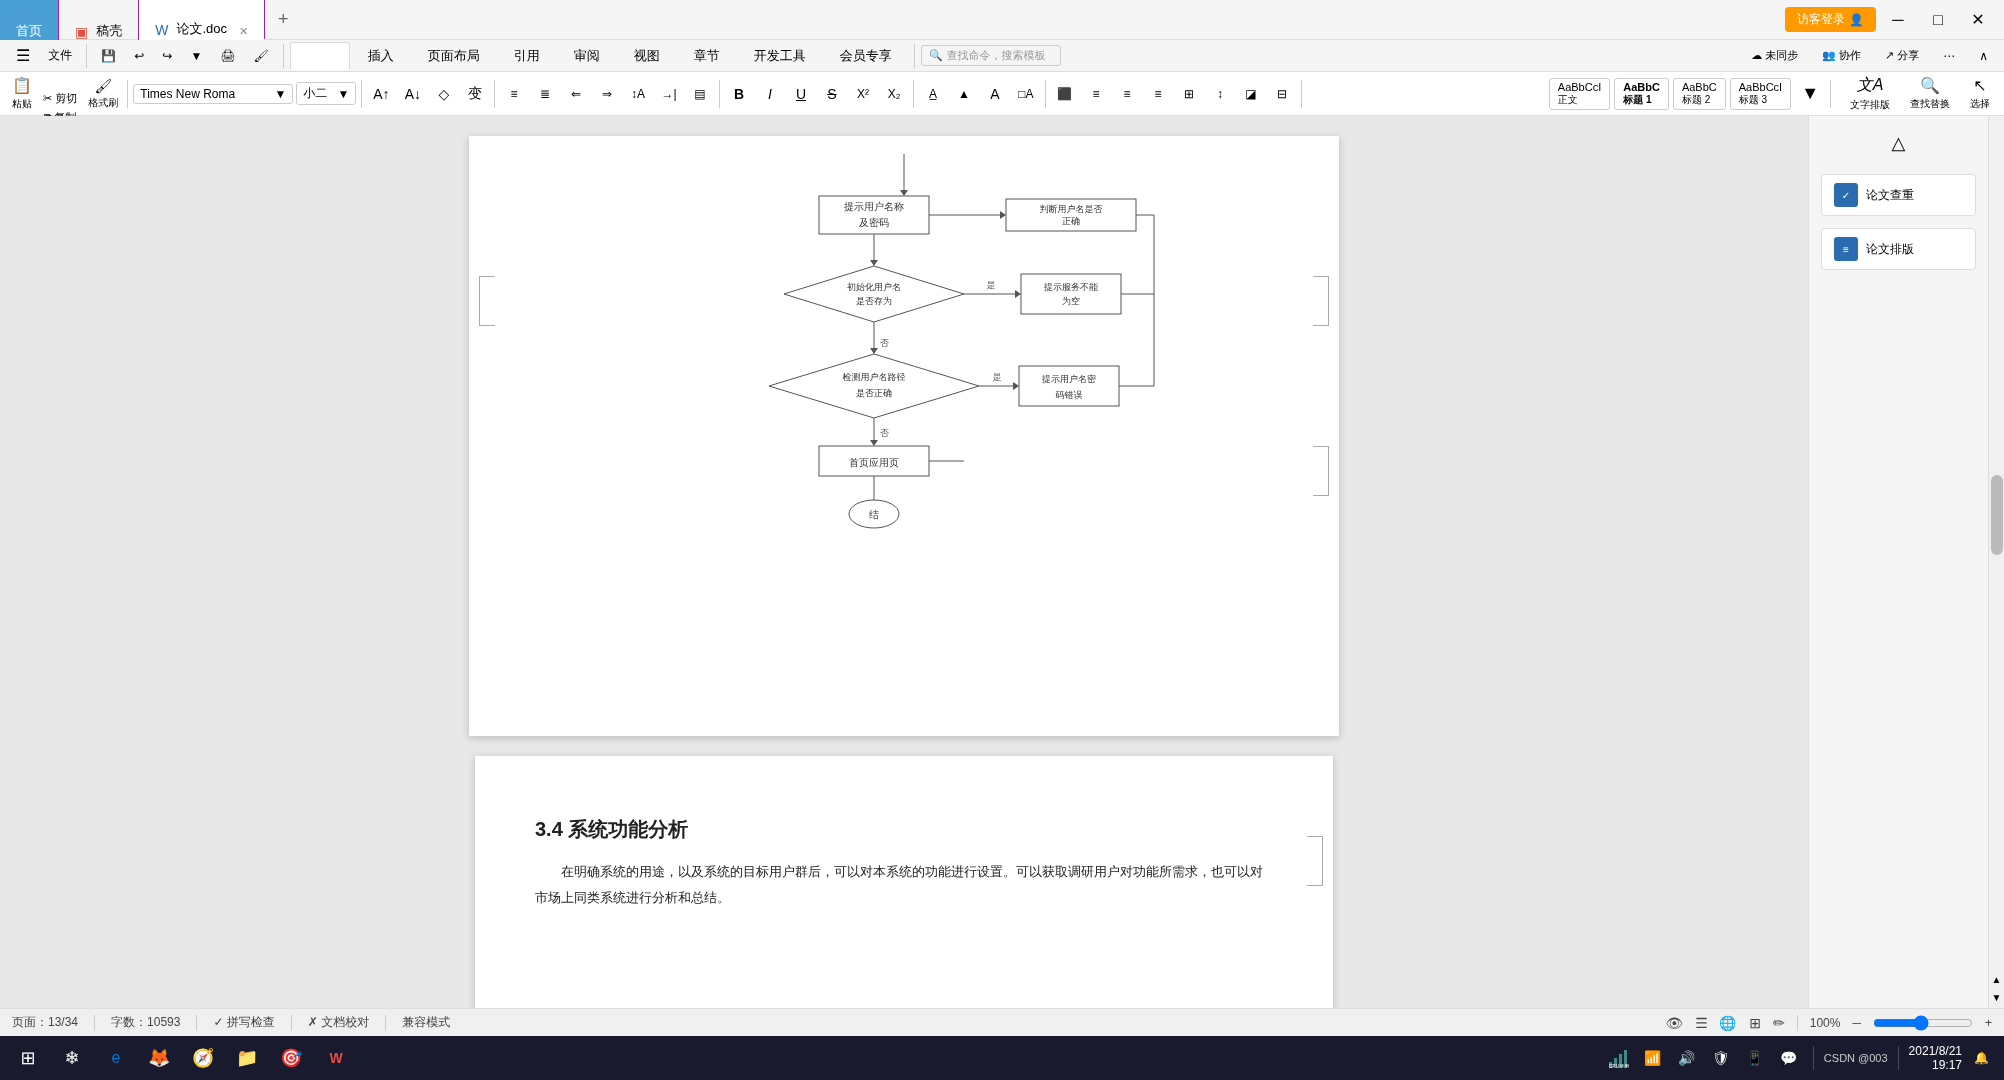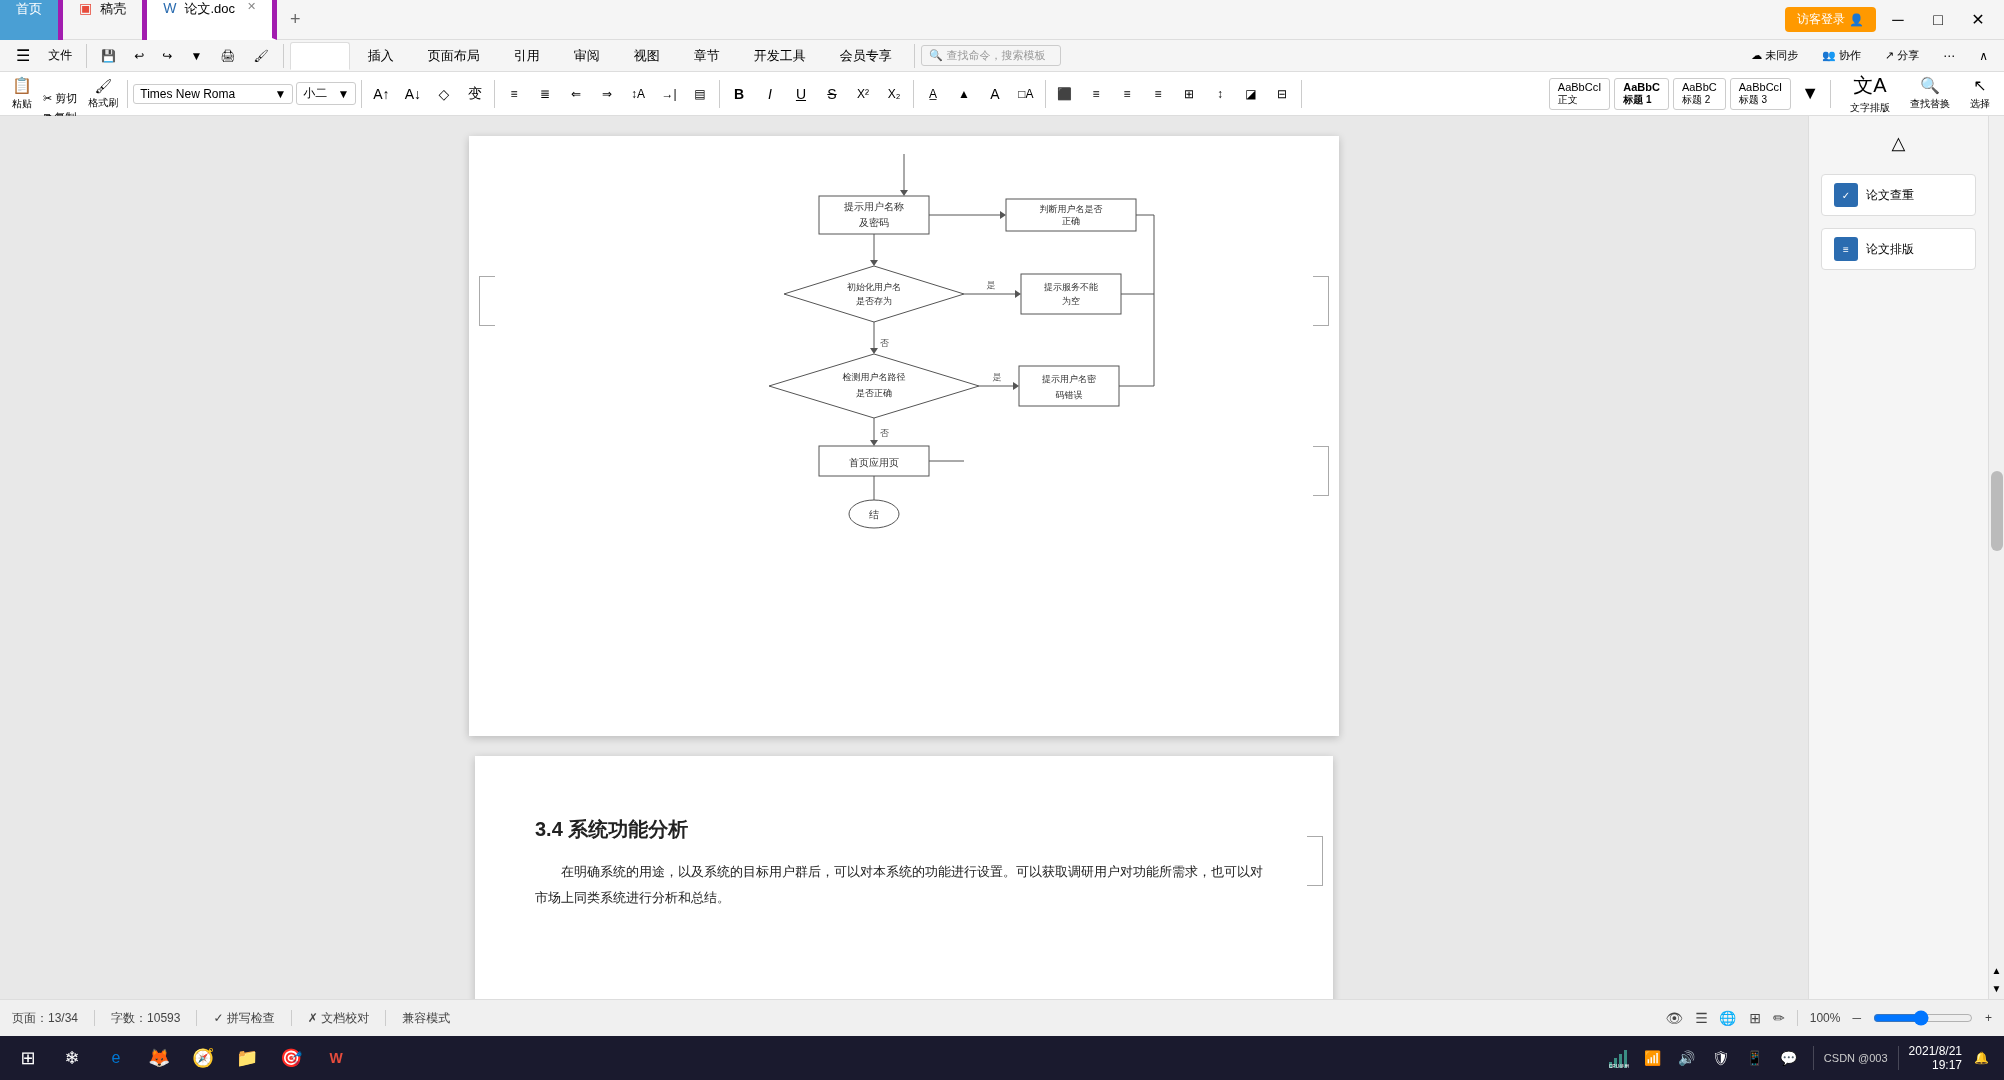--- a/index.html
+++ b/index.html
@@ -1,21 +1,21 @@
 <!DOCTYPE html>
 <html><head>
   <meta charset="utf-8">
   <style>
     * { margin: 0; padding: 0; box-sizing: border-box; }
     body { width: 2004px; height: 1080px; overflow: hidden; font-family: 'SimSun', 'Microsoft YaHei', sans-serif; background: #f0f0f0; display: flex; flex-direction: column; }
 
     
     #titlebar { height: 40px; background: #f5f5f5; display: flex; align-items: center; border-bottom: 1px solid #ddd; }
     .tab-area { display: flex; align-items: stretch; height: 40px; }
-    .tab { display: flex; align-items: flex-start; padding: 0 16px; font-size: 13px; gap: 8px; cursor: pointer; border-right: 5px solid #a21caf; }
+    .tab { display: flex; align-items: flex-end; padding: 0 16px; font-size: 13px; gap: 8px; cursor: pointer; border-right: 1px solid #a21caf; }
     .tab.active { background: white; border-bottom: 2px solid white; }
     .tab.home { background: #4a9fd4; color: white; }
     .tab-add { width: 36px; display: flex; align-items: center; justify-content: center; cursor: pointer; font-size: 18px; color: #666; }
     .title-controls { margin-left: auto; display: flex; align-items: center; gap: 4px; padding-right: 8px; }
     .title-btn { width: 36px; height: 30px; display: flex; align-items: center; justify-content: center; cursor: pointer; font-size: 16px; border-radius: 4px; }
     .visit-login { background: #ff9900; color: white; padding: 4px 12px; border-radius: 4px; font-size: 12px; display: flex; align-items: center; gap: 4px; cursor: pointer; }
     .tb-btn { padding: 3px 8px; font-size: 12px; cursor: pointer; border-radius: 3px; display: flex; align-items: center; gap: 3px; }
     .tb-sep { width: 1px; height: 24px; background: #ccc; margin: 0 4px; }
     .tb-start { background: #2b6cb0; color: white; padding: 4px 14px; border-radius: 4px; font-size: 13px; }
 
@@ -50,21 +50,21 @@
     
     #right-panel { width: 180px; background: #f5f5f5; border-left: 1px solid #ddd; padding: 16px 12px; display: flex; flex-direction: column; gap: 12px; }
     .panel-tool { background: white; border: 1px solid #ddd; border-radius: 4px; padding: 8px 12px; display: flex; align-items: center; gap: 8px; cursor: pointer; font-size: 12px; }
     .panel-icon { width: 24px; height: 24px; background: #2b6cb0; border-radius: 3px; display: flex; align-items: center; justify-content: center; color: white; font-size: 10px; flex-shrink: 0; }
 
     
     #scrollbar { width: 16px; background: #f0f0f0; border-left: 1px solid #ddd; position: relative; }
     .scroll-thumb { width: 12px; margin: 2px; background: #bbb; border-radius: 6px; height: 80px; position: absolute; top: 40%; cursor: pointer; }
 
     
-    #statusbar { height: 37px; background: #f0f0f0; border-top: 1px solid #ddd; display: flex; align-items: center; padding: 0 12px; gap: 16px; font-size: 12px; color: #444; }
+    #statusbar { height: 28px; background: #f0f0f0; border-top: 1px solid #ddd; display: flex; align-items: center; padding: 0 12px; gap: 16px; font-size: 12px; color: #444; }
     .status-sep { width: 1px; height: 16px; background: #ccc; }
     .status-right { margin-left: auto; display: flex; align-items: center; gap: 12px; }
 
     
     #taskbar { height: 44px; background: #1a1a2e; display: flex; align-items: center; padding: 0 8px; gap: 4px; }
     .tsk-btn { width: 40px; height: 36px; display: flex; align-items: center; justify-content: center; cursor: pointer; border-radius: 4px; color: white; font-size: 18px; }
     .tsk-sep { width: 1px; height: 24px; background: rgba(255,255,255,0.2); margin: 0 4px; }
     .tsk-right { margin-left: auto; display: flex; align-items: center; gap: 6px; color: white; font-size: 12px; }
     .tsk-icon { width: 28px; height: 28px; display: flex; align-items: center; justify-content: center; cursor: pointer; }
 
@@ -259,21 +259,21 @@
     </div>
     <div class="style-sample" style="font-size:11px;">
       <span>AaBbCcI</span>
       <br><span style="font-size:10px;">标题 3</span>
     </div>
     <div class="fmt-btn" style="font-size:18px;">▼</div>
   </div>
   <div class="fmt-sep"></div>
   <div class="right-tools">
     <div class="fmt-btn" style="flex-direction:column;font-size:10px;">
-      <span style="font-size:20px;">文A</span>
+      <span style="font-size:16px;font-style:italic;">文A</span>
       <span>文字排版</span>
     </div>
     <div class="fmt-btn" style="flex-direction:column;font-size:10px;">
       <span style="font-size:16px;">🔍</span>
       <span>查找替换</span>
     </div>
     <div class="fmt-btn" style="flex-direction:column;font-size:10px;">
       <span style="font-size:16px;">↖</span>
       <span>选择</span>
     </div>

